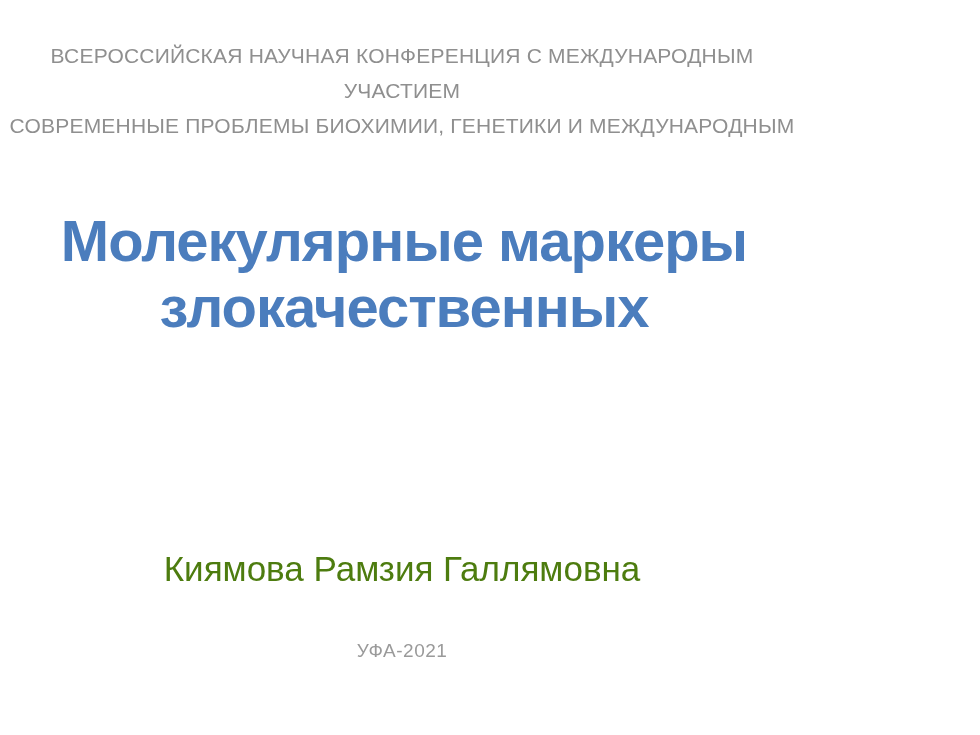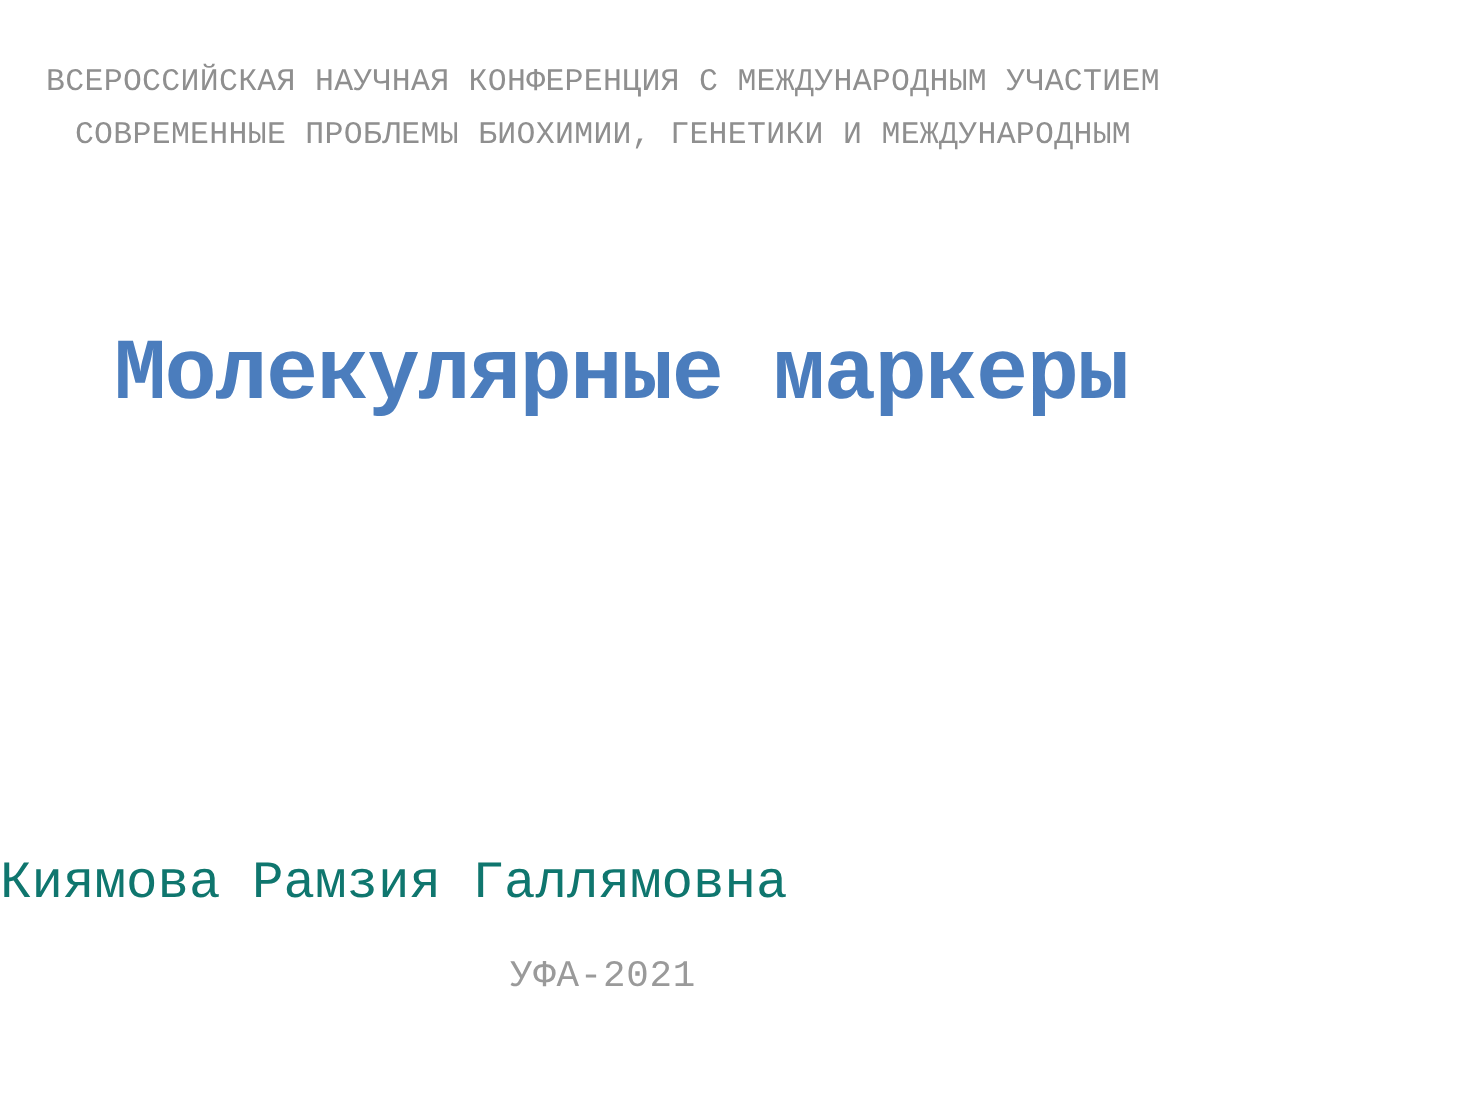--- a/index.html
+++ b/index.html
@@ -6,21 +6,21 @@
     margin: 0;
     padding: 0;
     background: #ffffff;
   }
   .slide {
     position: relative;
     width: 804px;
     height: 735px;
     background: #ffffff;
     overflow: hidden;
-    font-family: Liberation Mono, monospace;
+    font-family: Liberation Sans, sans-serif;
   }
   .conference-header {
     position: absolute;
     top: 38px;
     left: 0;
     width: 100%;
     text-align: center;
     color: #8f8f8f;
     font-size: 21px;
     line-height: 35px;
@@ -40,53 +40,54 @@
     font-size: 58px;
     line-height: 66px;
     font-weight: 700;
     letter-spacing: -1px;
   }
   .main-title .line {
     display: block;
   }
   .author-name {
     position: absolute;
-    top: 569px;
+    top: 549px;
     left: 0;
     width: 100%;
-    text-align: left;
-    color: #0f766e;
+    text-align: center;
+    color: #4d7c0f;
     font-size: 35px;
     line-height: 40px;
     font-weight: 400;
   }
   .place-year {
     position: absolute;
     top: 636px;
     left: 0;
     width: 100%;
     text-align: center;
     color: #9a9a9a;
-    font-size: 25px;
+    font-size: 19px;
     line-height: 30px;
     font-weight: 400;
     letter-spacing: 0.5px;
   }
 </style>
 </head>
 <body>
 
 <div class="slide">
 
   <div class="conference-header">
     <span class="line">ВСЕРОССИЙСКАЯ НАУЧНАЯ КОНФЕРЕНЦИЯ С МЕЖДУНАРОДНЫМ УЧАСТИЕМ</span>
     <span class="line">СОВРЕМЕННЫЕ ПРОБЛЕМЫ БИОХИМИИ, ГЕНЕТИКИ И МЕЖДУНАРОДНЫМ</span>
   </div>
 
-  <h1 class="main-title" style="margin:12px;">
+  <h1 class="main-title" style="margin:2px;">
     <span class="line">Молекулярные маркеры</span>
+    <span class="line">злокачественных</span>
   </h1>
 
   <div class="author-name">Киямова Рамзия Галлямовна</div>
 
   <div class="place-year">УФА-2021</div>
 
 </div>
 
 </body></html>

